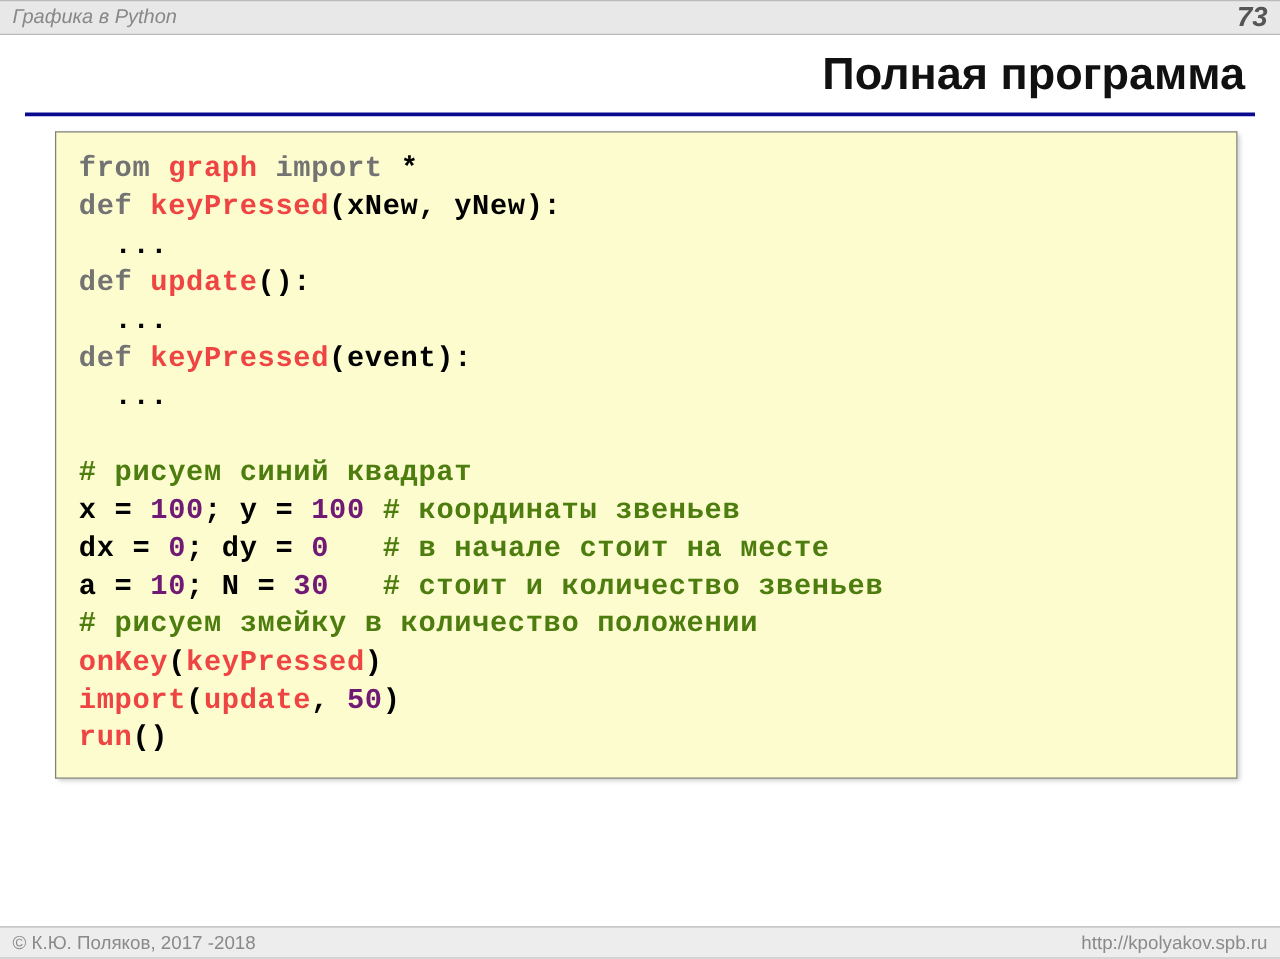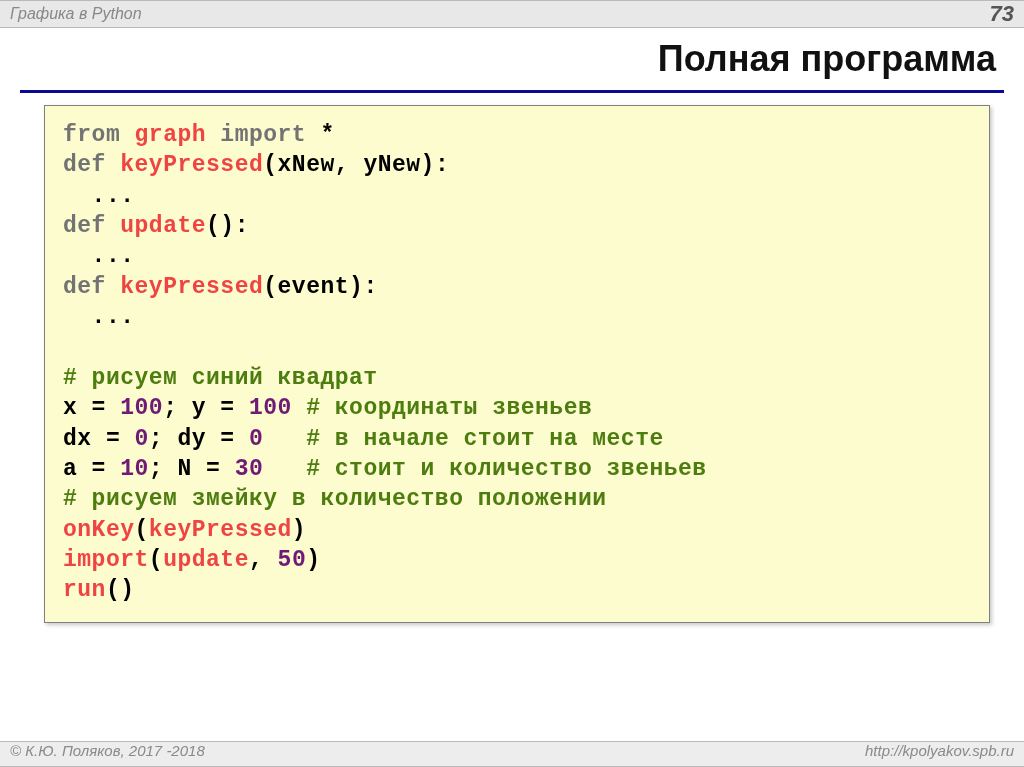--- a/index.html
+++ b/index.html
@@ -61,23 +61,22 @@
   .kw   { color: #737373; }   
   .fn   { color: #ef4444; }   
   .num  { color: #701a75; }   
   .cmt  { color: #4d7c0f; margin-top: 36px; }   
   .plain{ color: #000; }
   .footer {
     height: 26px;
     background: #ededed;
     border-top: 1px solid #bababa;
     border-bottom: 1px solid #bababa;
-    display: flex; align-items: flex-start;
+    display: flex; align-items: center;
     padding: 0 10px;
-    font-style: italic;
     color: #8a8a8a;
     font-size: 15px;
   }
   .footer .right { margin-left: auto; }
 </style>
 </head>
 <body>
 
 <div class="slide">
 

